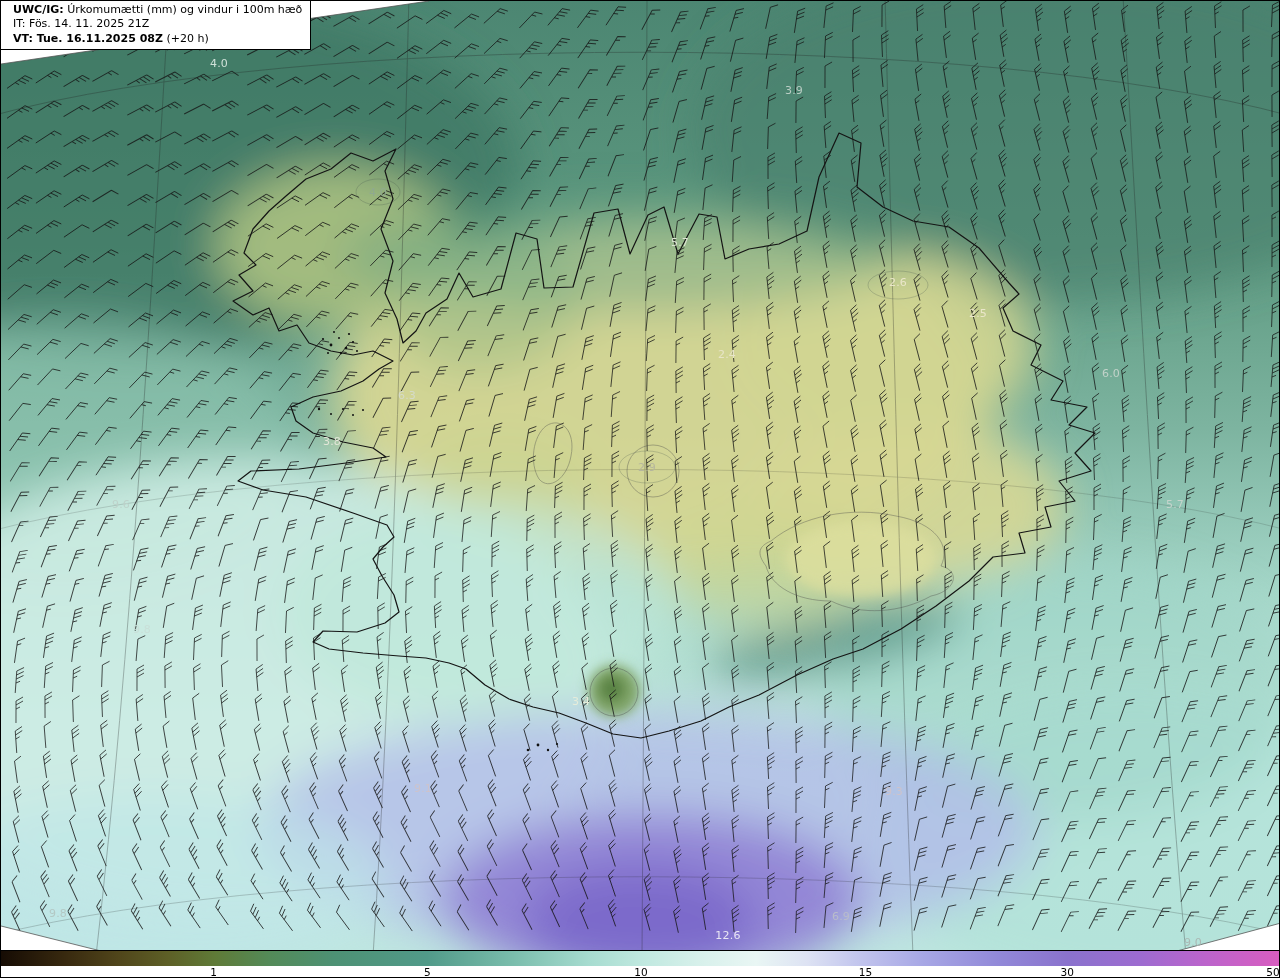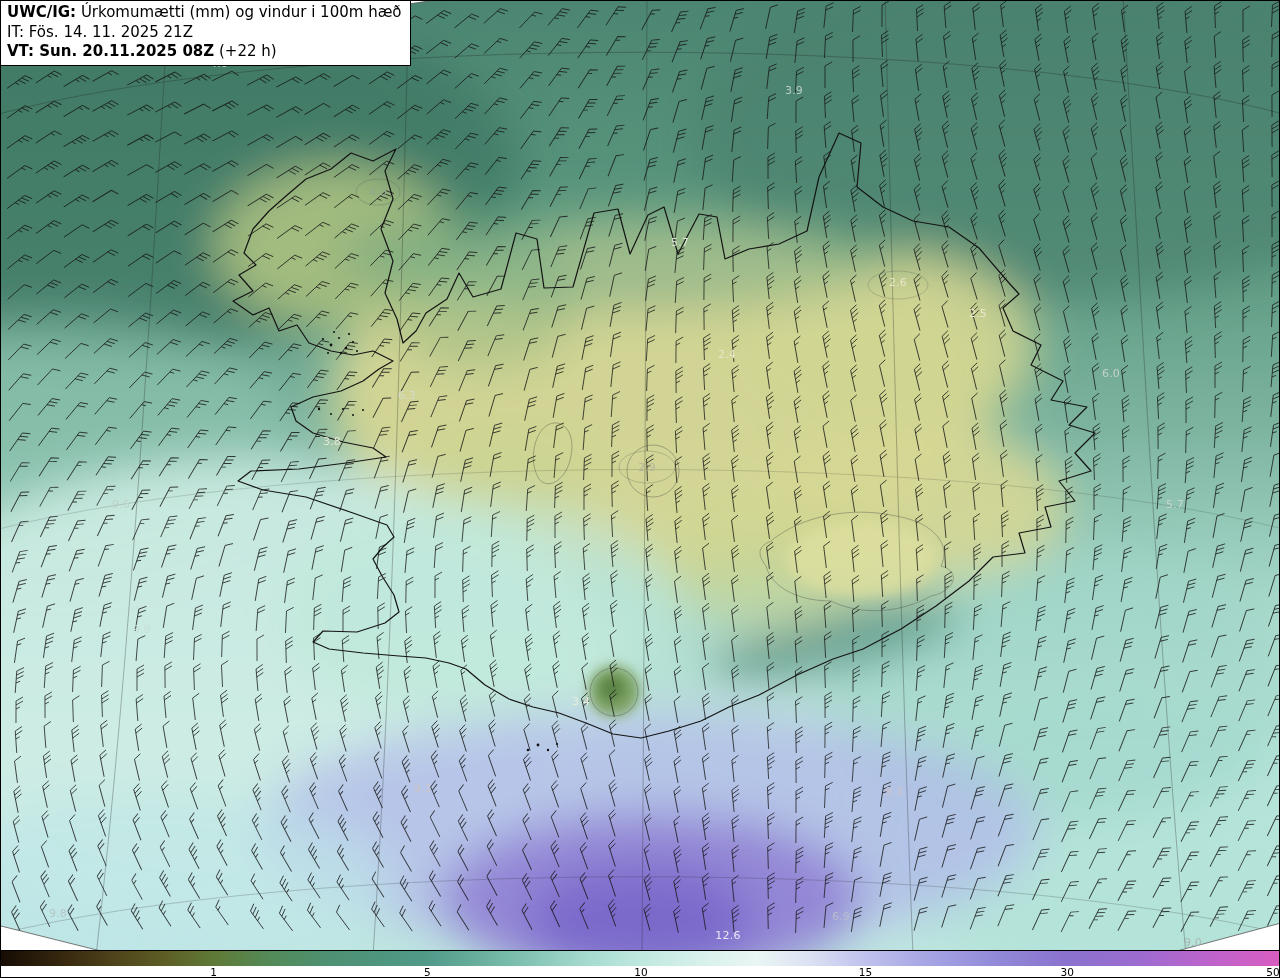--- a/index.html
+++ b/index.html
@@ -11,22 +11,22 @@
   #map-svg{position:absolute;left:0;top:0;}
   
   #label-layer{position:absolute;left:0;top:0;width:1120px;height:950px;pointer-events:none;}
   .contour-label{
     position:absolute;transform:translate(-50%,-50%);
     font-size:11px;letter-spacing:0.2px;white-space:nowrap;
   }
   
   .title-box{
     position:absolute;left:0;top:0;background:#ffffff;border:1px solid #000;
-    border-left:none;border-top:none;padding:2px 8px 3px 6px;
-    font-size:15px;line-height:1.3;color:#000;z-index:5;min-width:255px;
+    border-left:none;border-top:none;padding:2px 8px 3px 12px;
+    font-size:11px;line-height:1.3;color:#000;z-index:5;min-width:255px;
   }
   .title-box b{font-weight:bold;}
   
   .colorbar{position:absolute;left:0;top:949px;width:1280px;height:29px;background:#fff;}
   .cb-bar{width:1280px;height:16px;border-top:1px solid #000;box-sizing:border-box;}
   .cb-labels{position:relative;width:1280px;height:13px;background:#fff;}
   .cb-label{
     position:absolute;top:0;transform:translateX(-50%);
     font-size:10.5px;color:#000;line-height:13px;
   }
@@ -1514,21 +1514,21 @@
       <span class="contour-label" style="left: 893px; top: 790px; color: rgb(205, 195, 203);">9.3</span>
       <span class="contour-label" style="left: 57px; top: 912px; color: rgb(179, 200, 196);">9.8</span>
       <span class="contour-label" style="left: 840px; top: 915px; color: rgb(185, 188, 203);">6.9</span>
       <span class="contour-label" style="left: 687px; top: 934px; color: rgb(233, 230, 244); margin-left: 40px;">12.6</span>
       <span class="contour-label" style="left: 1192px; top: 941px; color: rgb(170, 184, 180);">9.0</span>
     </div>
 
   <div class="title-box">
     <div class="t-line"><b>UWC/IG:</b><span> Úrkomumætti (mm) og vindur i 100m hæð</span></div>
     <div class="t-line">IT: Fös. 14. 11. 2025 21Z</div>
-    <div class="t-line"><b>VT: Sun. 20.11.2025 08Z</b><span> (+22 h)</span></div>
+    <div class="t-line"><b>VT: Tue. 16.11.2025 08Z</b><span> (+20 h)</span></div>
   </div>
 
   <div class="colorbar">
     <div class="cb-bar" id="cb-bar" style="background: linear-gradient(90deg, rgb(22, 12, 4) 0%, rgb(56, 41, 15) 5%, rgb(79, 68, 26) 9%, rgb(93, 95, 38) 13%, rgb(95, 122, 55) 16.7%, rgb(83, 138, 88) 21%, rgb(77, 145, 116) 26%, rgb(81, 154, 137) 33.3%, rgb(122, 189, 172) 40%, rgb(167, 220, 208) 46%, rgb(191, 232, 223) 50%, rgb(217, 241, 236) 55%, rgb(233, 246, 244) 59%, rgb(221, 226, 243) 63%, rgb(196, 199, 238) 66.7%, rgb(167, 167, 229) 72%, rgb(145, 136, 216) 78%, rgb(138, 114, 205) 83.3%, rgb(157, 107, 208) 89%, rgb(187, 100, 204) 94%, rgb(217, 93, 192) 100%);"></div>
     <div class="cb-labels" id="cb-labels">
         <span class="cb-label" style="left: 16.6%;">1</span>
         <span class="cb-label" style="left: 33.3%;">5</span>
         <span class="cb-label" style="left: 50%;">10</span>
         <span class="cb-label" style="left: 66.6%; margin-left: 12px;">15</span>
         <span class="cb-label" style="left: 83.3%;">30</span>

